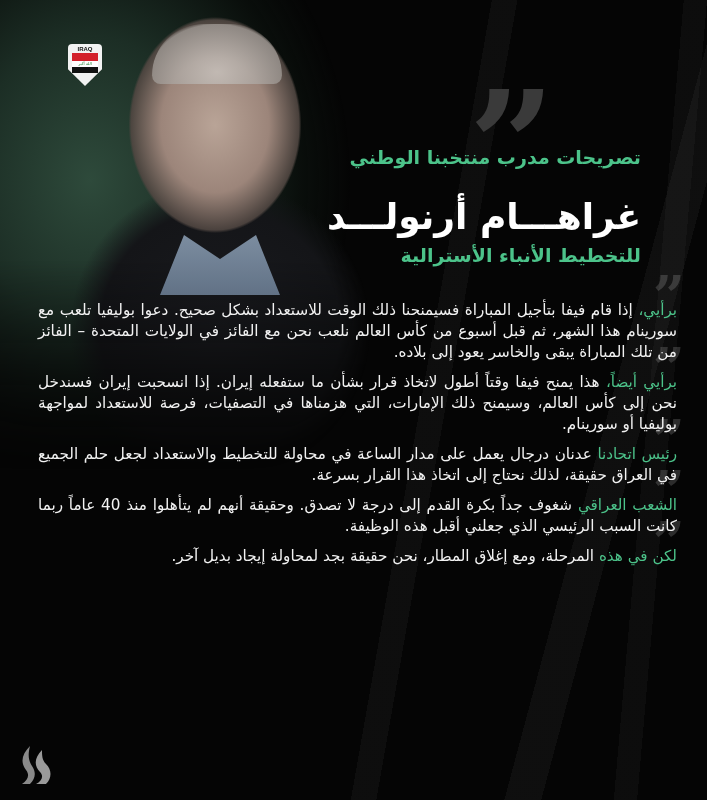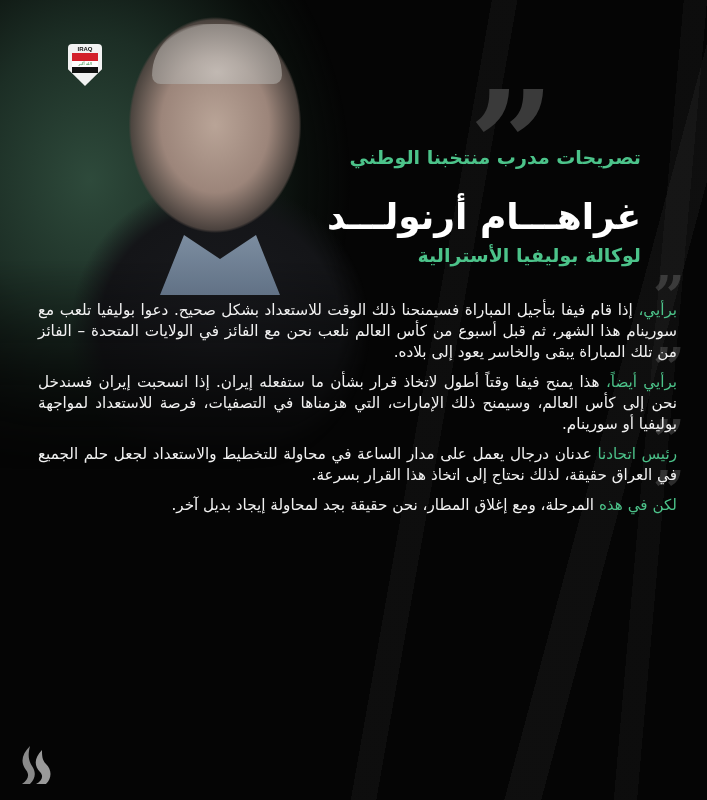--- a/index.html
+++ b/index.html
@@ -83,26 +83,27 @@
   <span class="lbl">IRAQ</span>
   <span class="red"></span>
   <span class="white">الله أكبر</span>
   <span class="black"></span>
 </div>
 
 <div class="big-quote">”</div>
 
 <div class="hdr hdr-sub">تصريحات مدرب منتخبنا الوطني</div>
 <div class="hdr hdr-name">غراهـــام أرنولـــد</div>
-<div class="hdr hdr-src">لوكالة بوليفيا الأسترالية</div>
+<div class="hdr hdr-src">للتخطيط الأنباء الأسترالية</div>
 
 <div class="body">
   <p class="para"><span class="kw">برأيي،</span><span> إذا قام فيفا بتأجيل المباراة فسيمنحنا ذلك الوقت للاستعداد بشكل صحيح. دعوا بوليفيا تلعب مع سورينام هذا الشهر، ثم قبل أسبوع من كأس العالم نلعب نحن مع الفائز في الولايات المتحدة – الفائز من تلك المباراة يبقى والخاسر يعود إلى بلاده.</span></p>
   <p class="para"><span class="kw">برأيي أيضاً،</span><span> هذا يمنح فيفا وقتاً أطول لاتخاذ قرار بشأن ما ستفعله إيران. إذا انسحبت إيران فسندخل نحن إلى كأس العالم، وسيمنح ذلك الإمارات، التي هزمناها في التصفيات، فرصة للاستعداد لمواجهة بوليفيا أو سورينام.</span></p>
   <p class="para"><span class="kw">رئيس اتحادنا</span><span> عدنان درجال يعمل على مدار الساعة في محاولة للتخطيط والاستعداد لجعل حلم الجميع في العراق حقيقة، لذلك نحتاج إلى اتخاذ هذا القرار بسرعة.</span></p>
+  <p class="para"><span class="kw">الشعب العراقي</span><span> شغوف جداً بكرة القدم إلى درجة لا تصدق. وحقيقة أنهم لم يتأهلوا منذ 40 عاماً ربما كانت السبب الرئيسي الذي جعلني أقبل هذه الوظيفة.</span></p>
   <p class="para"><span class="kw">لكن في هذه</span><span> المرحلة، ومع إغلاق المطار، نحن حقيقة بجد لمحاولة إيجاد بديل آخر.</span></p>
 </div>
 
 <div class="footer-logo">
   <svg width="40" height="42" viewBox="0 0 40 42">
     <path d="M14 2 C6 10 4 18 10 26 C14 31 12 36 6 40 L14 40 C20 34 20 28 16 22 C12 16 12 10 14 2 Z" fill="#8a8a8a"></path>
     <path d="M26 6 C18 14 18 22 24 28 C28 32 26 37 20 40 L30 40 C36 34 36 26 30 20 C26 16 26 11 26 6 Z" fill="#9a9a9a"></path>
   </svg>
 </div>
 

